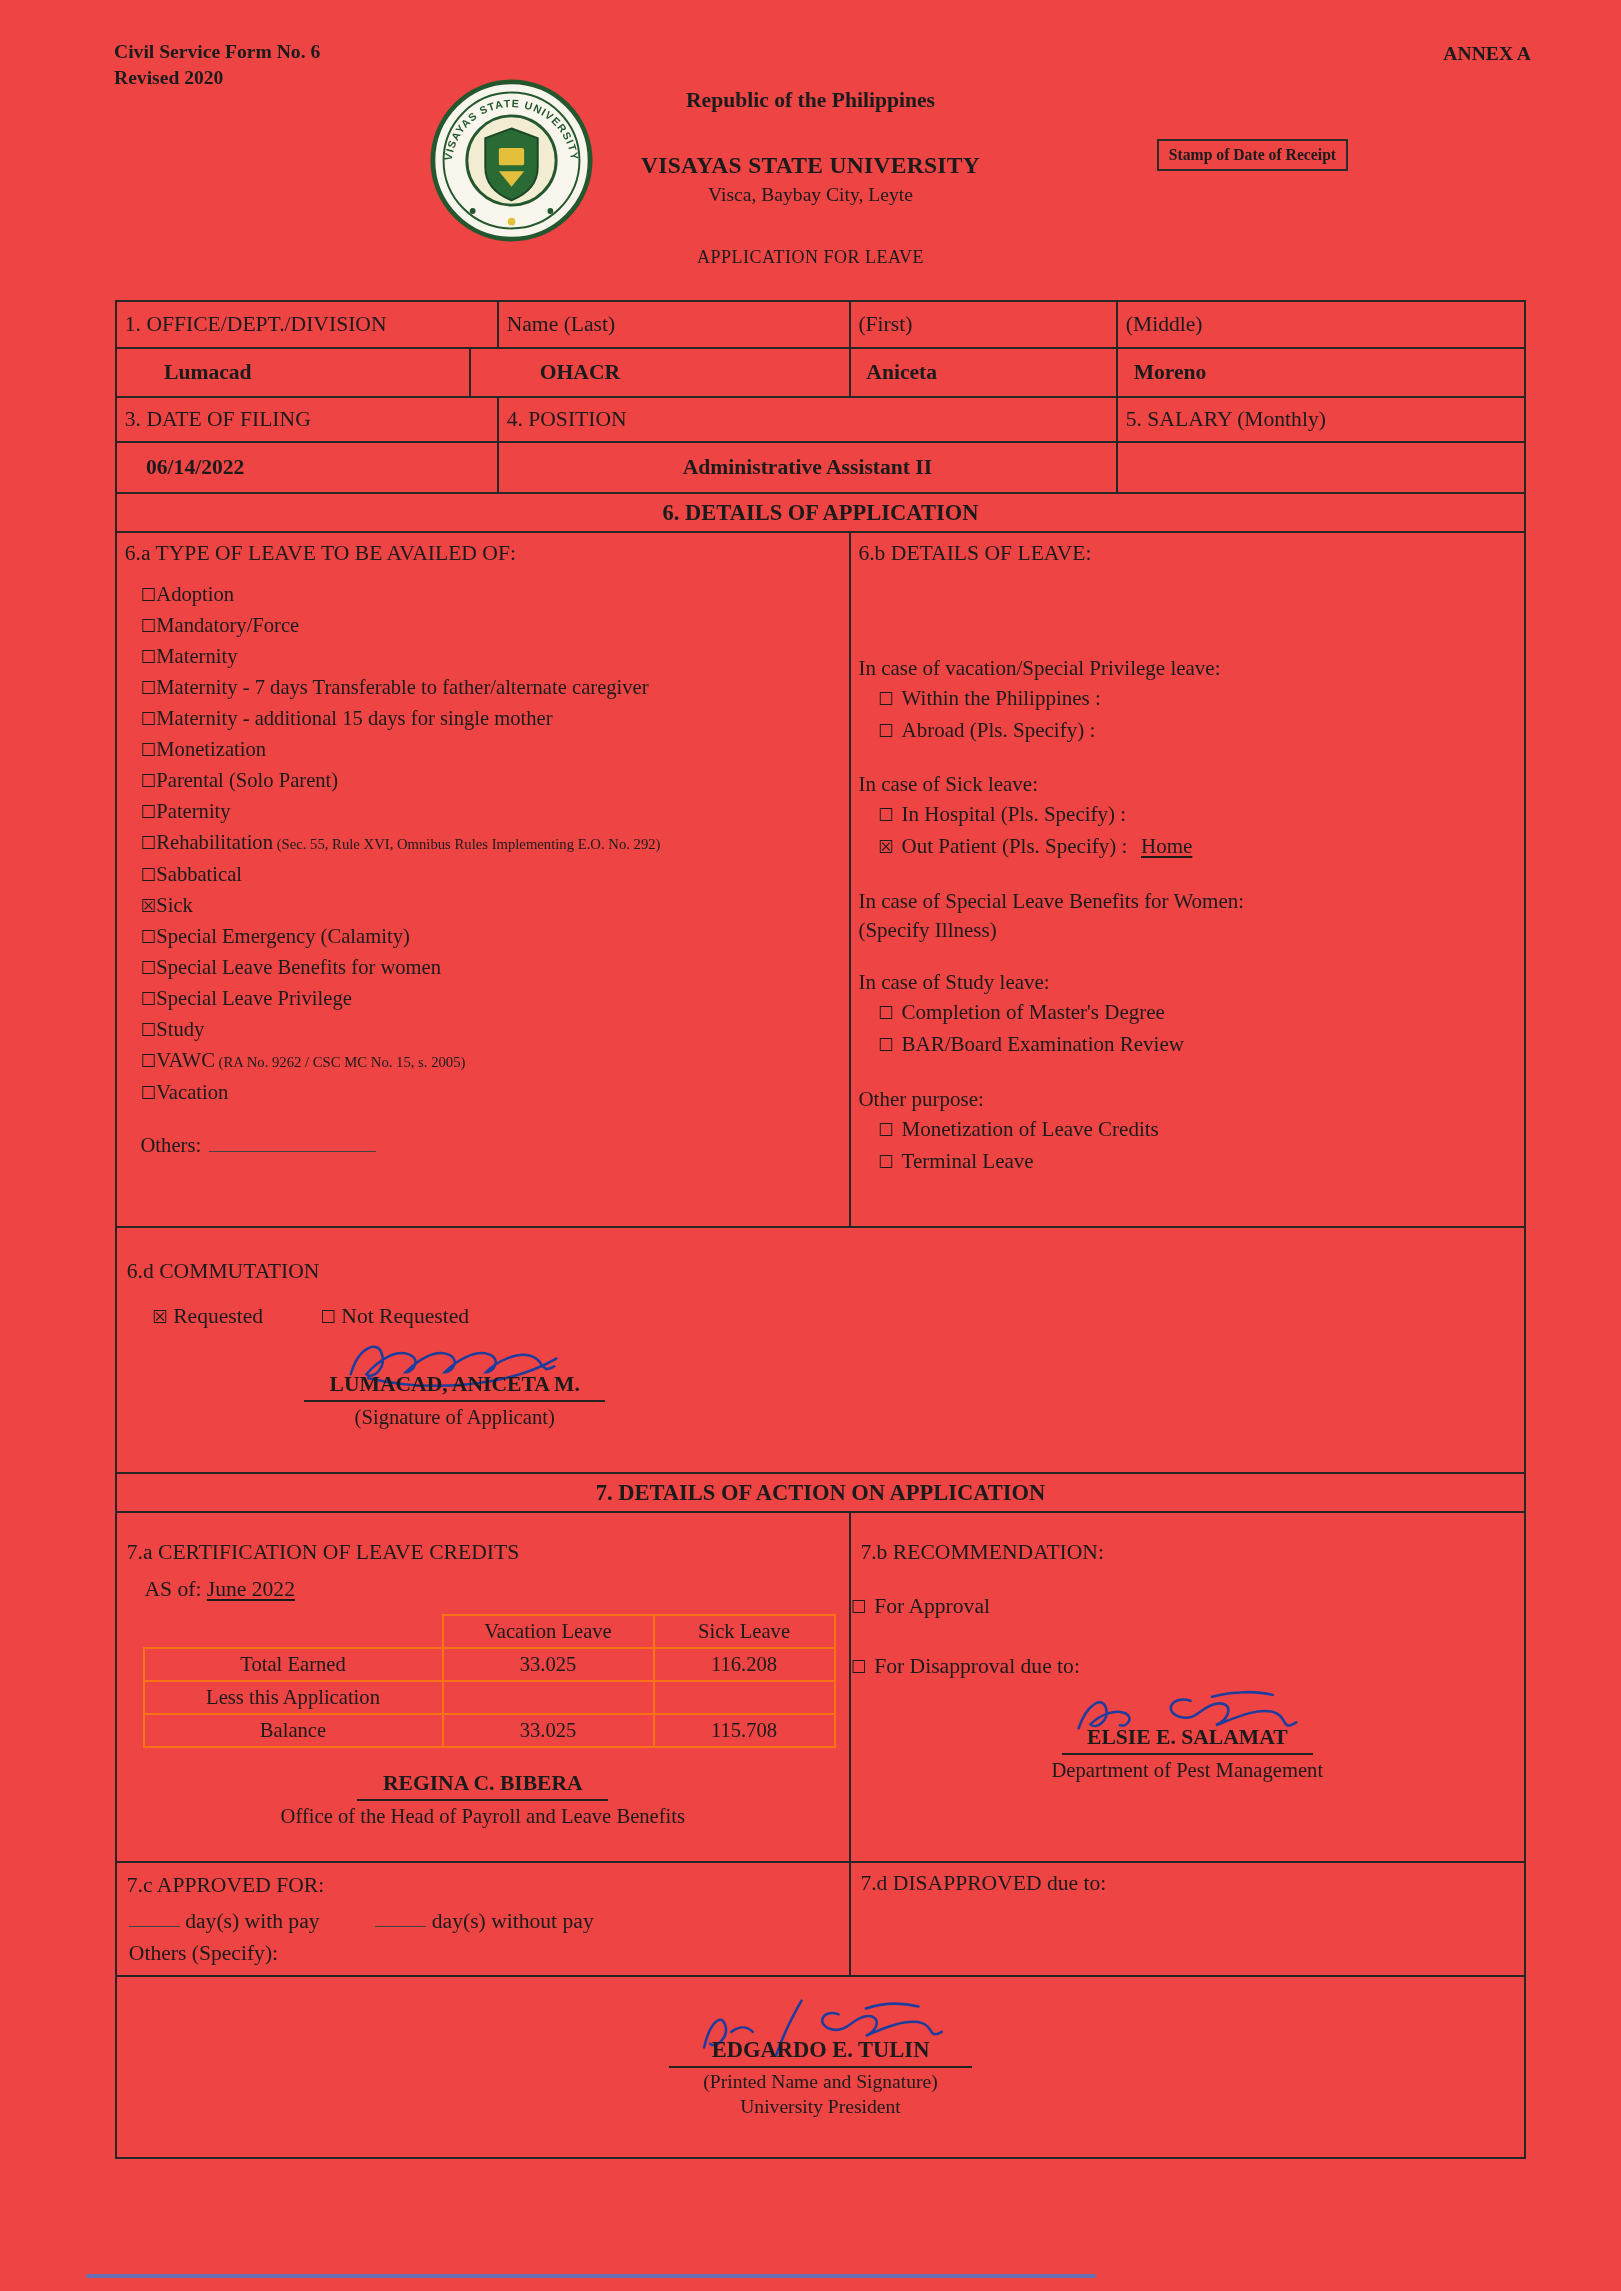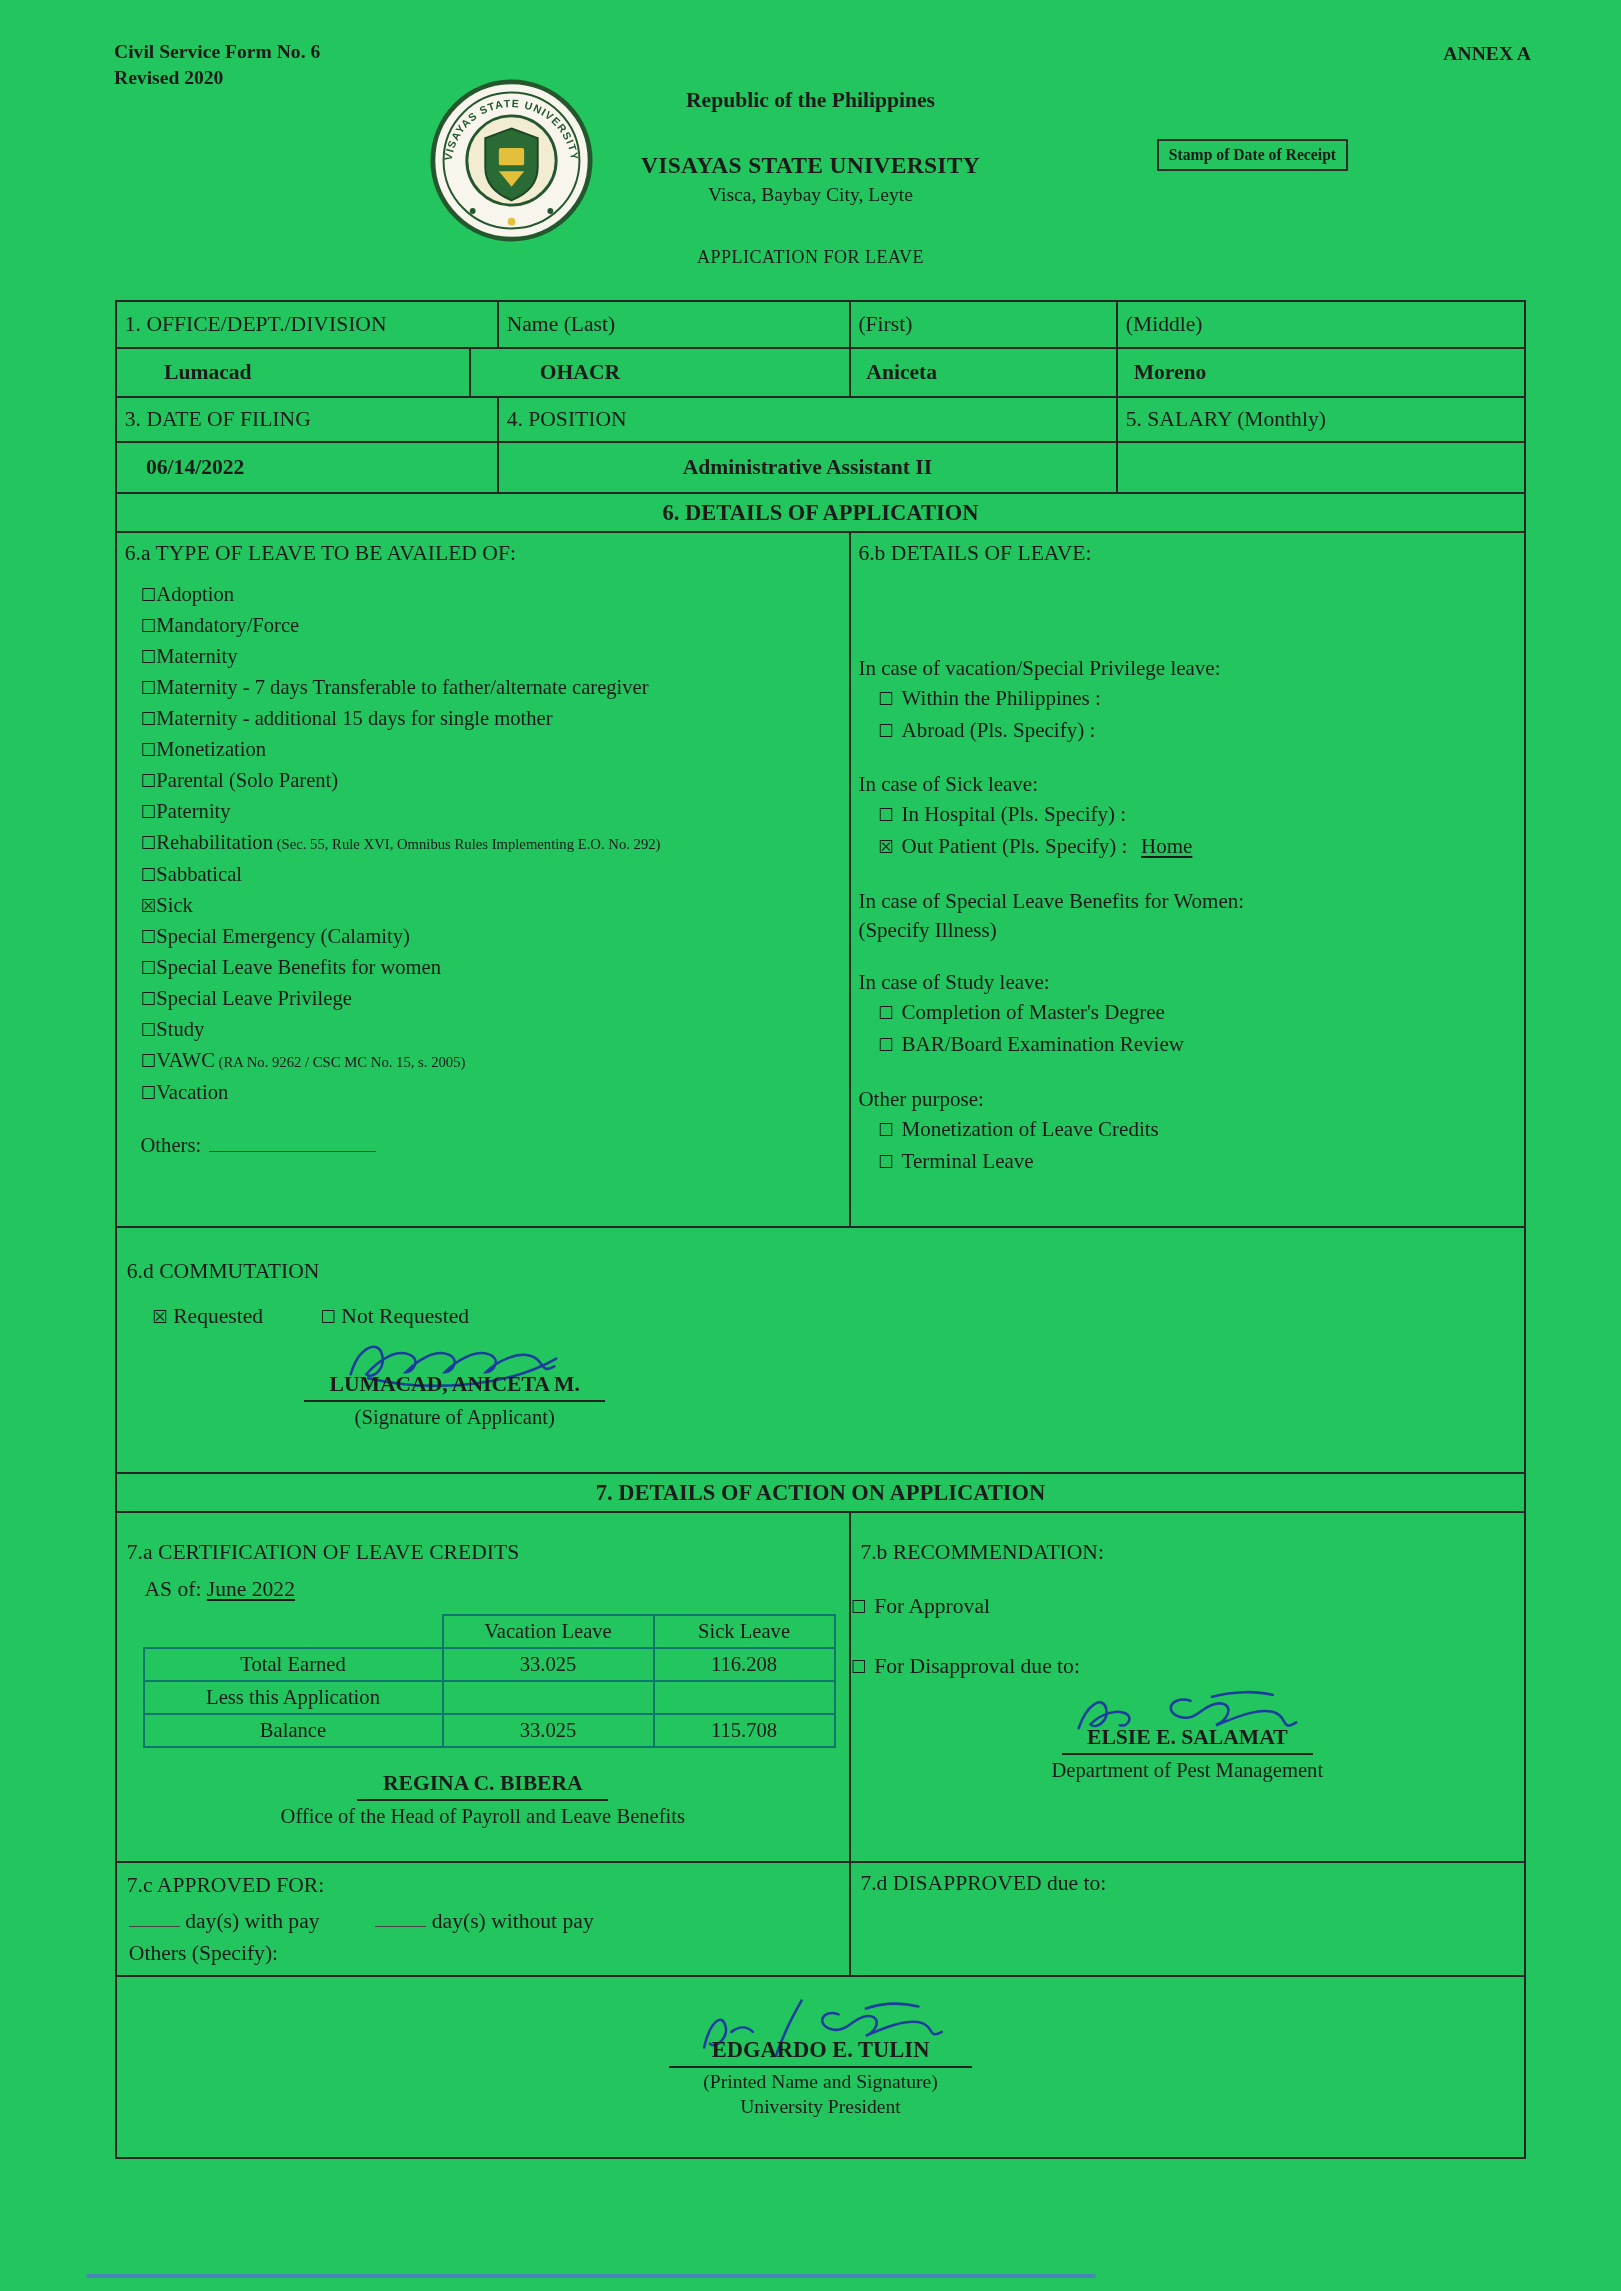--- a/index.html
+++ b/index.html
@@ -1,19 +1,19 @@
 <!DOCTYPE html>
 <html><head>
 <meta charset="utf-8">
 <style>
   * { margin:0; padding:0; box-sizing:border-box; }
   html,body { background:#e9e8e4; }
   .page {
     position:relative; width:1621px; height:2292px; margin:0 auto;
-    background:#22c55e; color:#1b1b1b; overflow:hidden;
+    background:#ef4444; color:#1b1b1b; overflow:hidden;
     font-family:"Liberation Serif","DejaVu Serif",serif;
   }
   
   .hdr-left { position:absolute; left:114px; top:39px; font-size:19.6px; font-weight:bold; line-height:1.35; }
   .hdr-annex { position:absolute; right:90px; top:43px; font-size:19.6px; font-weight:bold; }
   .logo { position:absolute; left:429px; top:78px; }
   .letterhead { position:absolute; left:0; top:88px; width:100%; text-align:center; }
   .lh-republic { font-size:21.6px;font-weight:bold; }
   .lh-univ { font-size:23.5px; font-weight:bold; margin-top:39px; letter-spacing:0.3px; }
   .lh-addr { font-size:19.6px; margin-top:4.9px; }
@@ -69,21 +69,21 @@
   .sig-svg { display:block; margin:2px auto -21.6px auto; }
   .sig-name { display:inline-block; font-size:21.6px; font-weight:bold; border-bottom:2px solid #222; padding:0 25.5px 2.9px 25.5px; }
   .sig-cap { font-size:20.6px; margin-top:3.9px; }
 
   
   .r7ab { height:350px; }
   .r7cd { height:114px; }
   .c7-head { font-size:21.6px; padding:27.4px 0 0 9.8px; }
   .asof { margin:11.8px 0 0 27.4px; font-size:21.6px; }
   .credits-table { border-collapse:collapse; margin:11.8px 0 0 25.5px; font-size:20.6px; }
-  .credits-table td, .credits-table th { border:2px solid #0f766e; text-align:center; height:33px; padding:2px 7.8px; font-weight:normal; }
+  .credits-table td, .credits-table th { border:2px solid #f97316; text-align:center; height:33px; padding:2px 7.8px; font-weight:normal; }
   .credits-table .w1{width:299px} .credits-table .w2{width:211px} .credits-table .w3{width:181px}
   .credits-table .corner { border-top:none; border-left:none; }
   .officer { text-align:center; margin-top:23.5px; }
   .opt { font-size:21.6px; }
   .opt .cb { margin-right:7.8px; }
   .mt30{margin-top:29px} .mt36{margin-top:35px}
   .c7c-line { margin:9.8px 0 0 11.8px; font-size:21.6px; }
   .short-blank { display:inline-block; width:51px; border-bottom:1.5px solid #444; height:19.6px; vertical-align:baseline; }
   .c7c-line .gap { display:inline-block; width:45px; }
   .c7c-others { margin:7.8px 0 0 2px; font-size:21.6px; padding-left:9.8px; }

